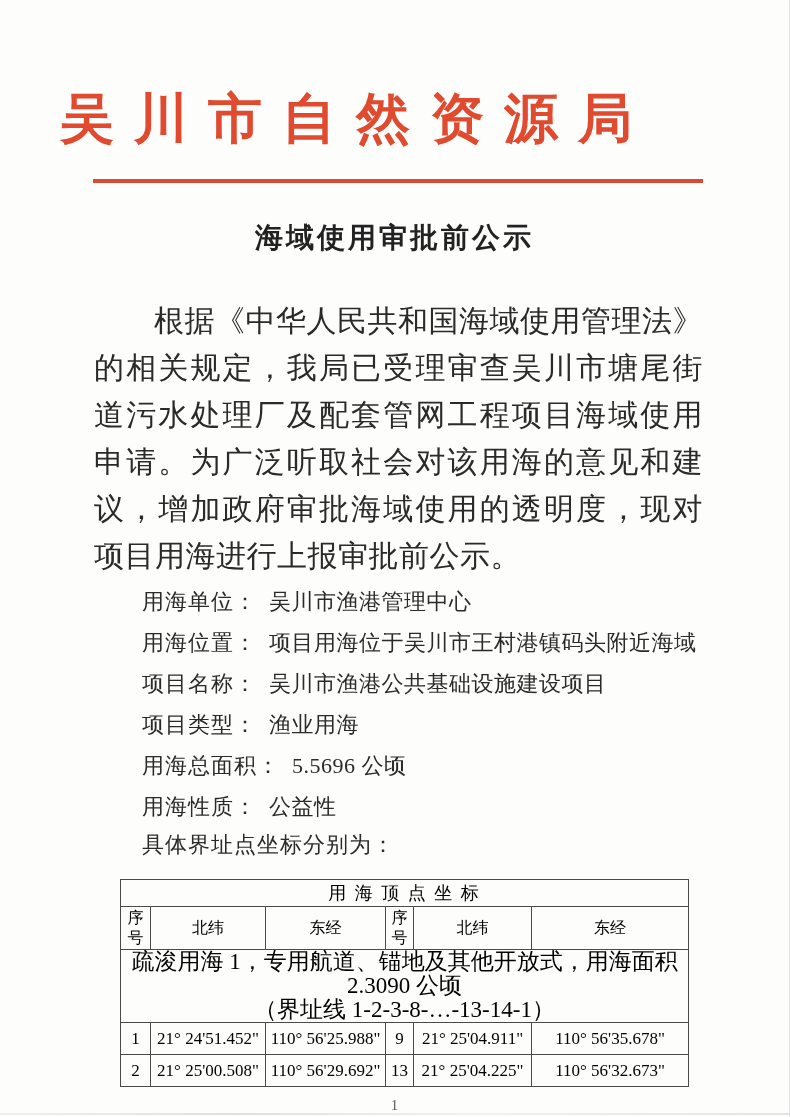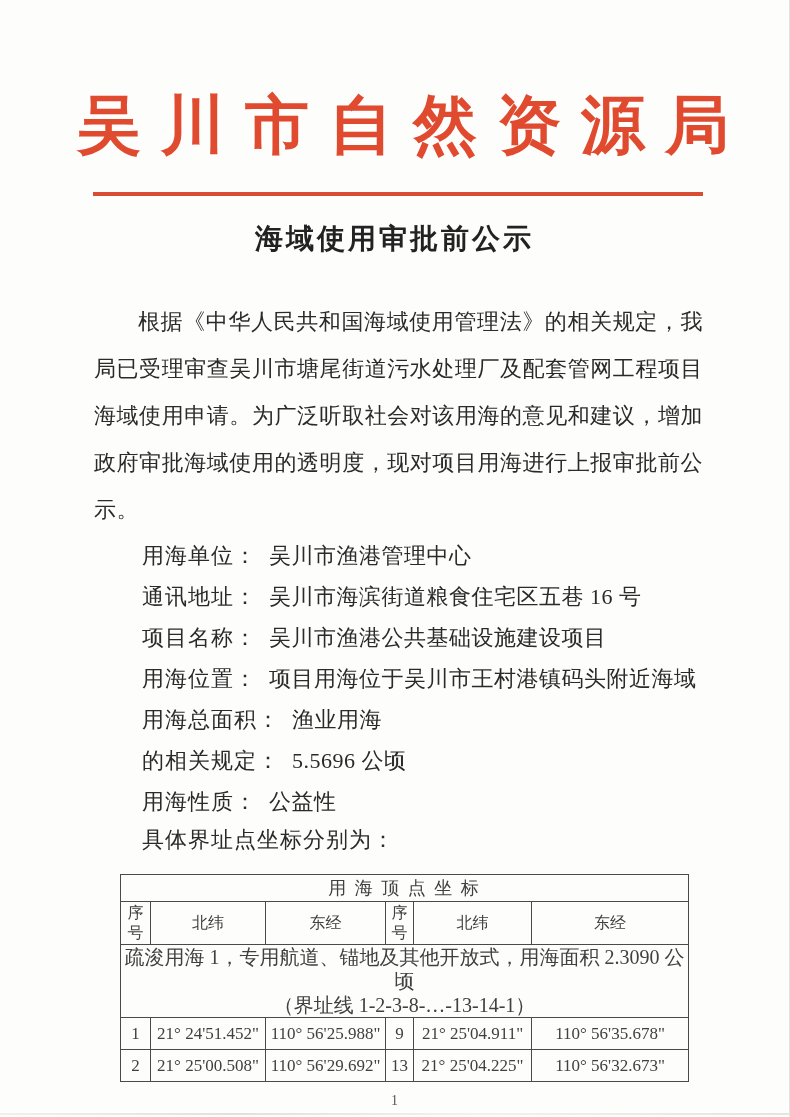--- a/index.html
+++ b/index.html
@@ -13,45 +13,45 @@
     box-sizing:border-box;
     border-right:1px solid #e3e3e3;
   }
   .scan-bottom-edge {
     position:absolute; left:0; bottom:2px; width:100%; height:2px;
     background:linear-gradient(90deg,#ececec, #d9d9d9 30%, #eeeeee 60%, #dddddd);
     opacity:.8;
   }
   .agency {
     margin:84px 40px 0 40px;
-    text-align:right;
-    font-size:64px;
+    text-align:left;
+    font-size:54px;
     font-weight:700;
     color:#e04a2f;
     letter-spacing:20px;
     padding-left:20px;
     line-height:1.32;
     white-space:nowrap;
   }
   .divider {
     height:4px;
     background:#d94b32;
     margin:24px 86px 0 93px;
   }
   .doc-title {
-    margin-top:24px;
+    margin-top:36px;
     text-align:center;
     font-size:28px;
     font-weight:700;
     letter-spacing:3px;
     color:#222;
   }
   .para {
     margin:40px 86px 0 94px;
-    font-size:22px;
+    font-size:30px;
     line-height:47px;
     text-align:justify;
     text-indent:2em;
     letter-spacing:0.5px;
   }
   .fields { margin:2px 60px 0 142px; font-size:22px; }
   .field { line-height:41px; white-space:nowrap; }
   .flabel { font-weight:400; margin-right:12px; letter-spacing:1px; }
   .fvalue { letter-spacing:0.5px; }
   .coords-intro {
@@ -59,32 +59,32 @@
     font-size:22px;
     line-height:36px;
     letter-spacing:1px;
   }
   table.ctable {
     margin:6px 0 0 120px;
     border-collapse:collapse;
     width:568px;
     table-layout:fixed;
     font-size:17px;
-    color:#404040;
+    color:#000000;
   }
   table.ctable td {
     border:1.6px solid #4a4a4a;
     text-align:center;
     vertical-align:middle;
     padding:0;
     overflow:hidden;
   }
   .td-title { height:26px; font-size:18px; letter-spacing:2px; }
   .t-head td { height:42px; font-size:16px; line-height:1.25; }
-  .td-section { height:50px; font-size:20px; line-height:24px; }
+  .td-section { height:50px; font-size:23px; line-height:24px; }
   .t-row td { height:31px; font-size:17px; }
   .page-num {
     margin-top:11px;
     text-align:center;
     font-size:14px;
     color:#555;
   }
 </style>
 </head>
 <body>
@@ -97,33 +97,30 @@
 
   <div class="doc-title">海域使用审批前公示</div>
 
   <div class="para">根据《中华人民共和国海域使用管理法》的相关规定，我局已受理审查吴川市塘尾街道污水处理厂及配套管网工程项目海域使用申请。为广泛听取社会对该用海的意见和建议，增加政府审批海域使用的透明度，现对项目用海进行上报审批前公示。</div>
 
   <div class="fields">
     <div class="field">
       <span class="flabel">用海单位：</span><span class="fvalue">吴川市渔港管理中心</span>
     </div>
     <div class="field">
-      <span class="flabel">通讯地址：</span><span class="fvalue">吴川市海滨街道粮食住宅区五巷 16 号</span>
+      <span class="flabel">用海位置：</span><span class="fvalue">项目用海位于吴川市王村港镇码头附近海域</span>
     </div>
     <div class="field">
       <span class="flabel">项目名称：</span><span class="fvalue">吴川市渔港公共基础设施建设项目</span>
     </div>
     <div class="field">
-      <span class="flabel">用海位置：</span><span class="fvalue">项目用海位于吴川市王村港镇码头附近海域</span>
+      <span class="flabel">项目类型：</span><span class="fvalue">渔业用海</span>
     </div>
     <div class="field">
-      <span class="flabel">用海总面积：</span><span class="fvalue">渔业用海</span>
-    </div>
-    <div class="field">
-      <span class="flabel">的相关规定：</span><span class="fvalue">5.5696 公顷</span>
+      <span class="flabel">用海总面积：</span><span class="fvalue">5.5696 公顷</span>
     </div>
     <div class="field">
       <span class="flabel">用海性质：</span><span class="fvalue">公益性</span>
     </div>
   </div>
 
   <div class="coords-intro">具体界址点坐标分别为：</div>
 
   <table class="ctable">
     <colgroup>

